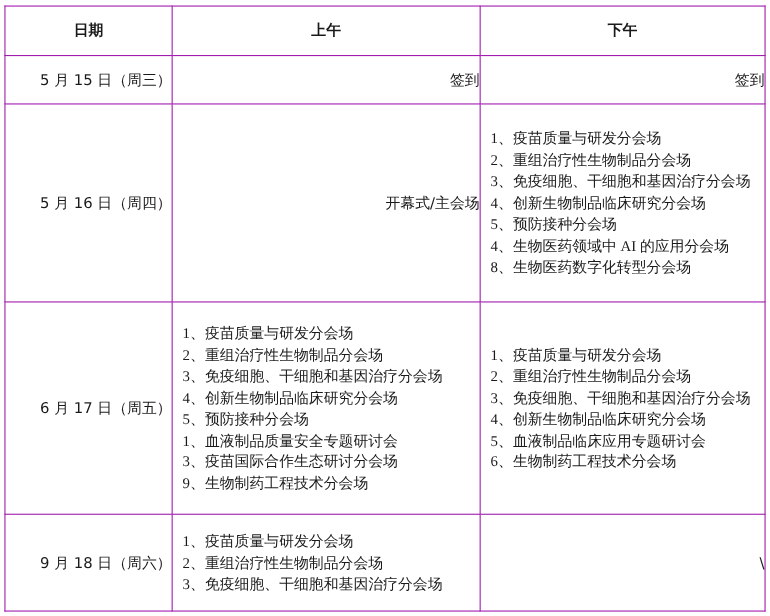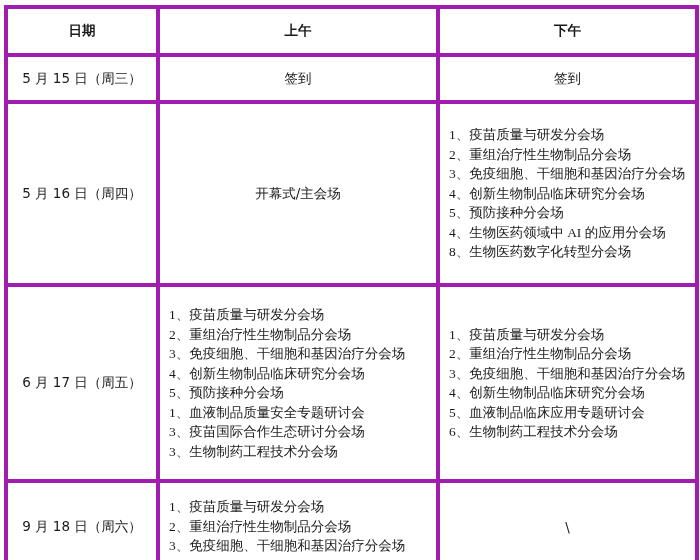--- a/index.html
+++ b/index.html
@@ -4,26 +4,26 @@
 <style>
   html, body { margin: 0; padding: 0; background: #ffffff; }
   body { width: 700px; height: 560px; overflow: hidden; position: relative;
          font-family: "DejaVu Sans", "Liberation Sans", sans-serif; color: #1a1a1a; }
   table.schedule {
     position: absolute; left: 4px; top: 5px;
     border-collapse: collapse; table-layout: fixed;
     width: 691px;
   }
   table.schedule td, table.schedule th {
-    border: 4px solid #a21caf;
+    border: 1px solid #a21caf;
     padding: 0;
     font-size: 13.5px;
   }
   th { font-weight: bold; height: 44px; text-align: center; vertical-align: middle; }
-  td.date, td.center { text-align: center; vertical-align: middle; }
+  td.date, td.center { text-align: right; vertical-align: middle; }
   td.list { vertical-align: middle; padding-left: 9px !important; padding-right: 4px !important; }
   .r1 td { height: 43px; }
   .r2 td { height: 179px; }
   .r3 td { height: 192px; }
   .r4 td { height: 87px; }
   ul.items { list-style: none; margin: 0; padding: 0; font-family: Liberation Serif, serif; }
   ul.items li { line-height: 19.5px; }
   .col-date { width: 152px; }
   .col-am { width: 280px; }
   .col-pm { width: 259px; }
@@ -69,21 +69,21 @@
       <td class="date">6 月 17 日（周五）</td>
       <td class="list">
         <ul class="items">
           <li>1、疫苗质量与研发分会场</li>
           <li>2、重组治疗性生物制品分会场</li>
           <li>3、免疫细胞、干细胞和基因治疗分会场</li>
           <li>4、创新生物制品临床研究分会场</li>
           <li>5、预防接种分会场</li>
           <li>1、血液制品质量安全专题研讨会</li>
           <li>3、疫苗国际合作生态研讨分会场</li>
-          <li>3、生物制药工程技术分会场</li>
+          <li>9、生物制药工程技术分会场</li>
         </ul>
       </td>
       <td class="list">
         <ul class="items">
           <li>1、疫苗质量与研发分会场</li>
           <li>2、重组治疗性生物制品分会场</li>
           <li>3、免疫细胞、干细胞和基因治疗分会场</li>
           <li>4、创新生物制品临床研究分会场</li>
           <li>5、血液制品临床应用专题研讨会</li>
           <li>6、生物制药工程技术分会场</li>

